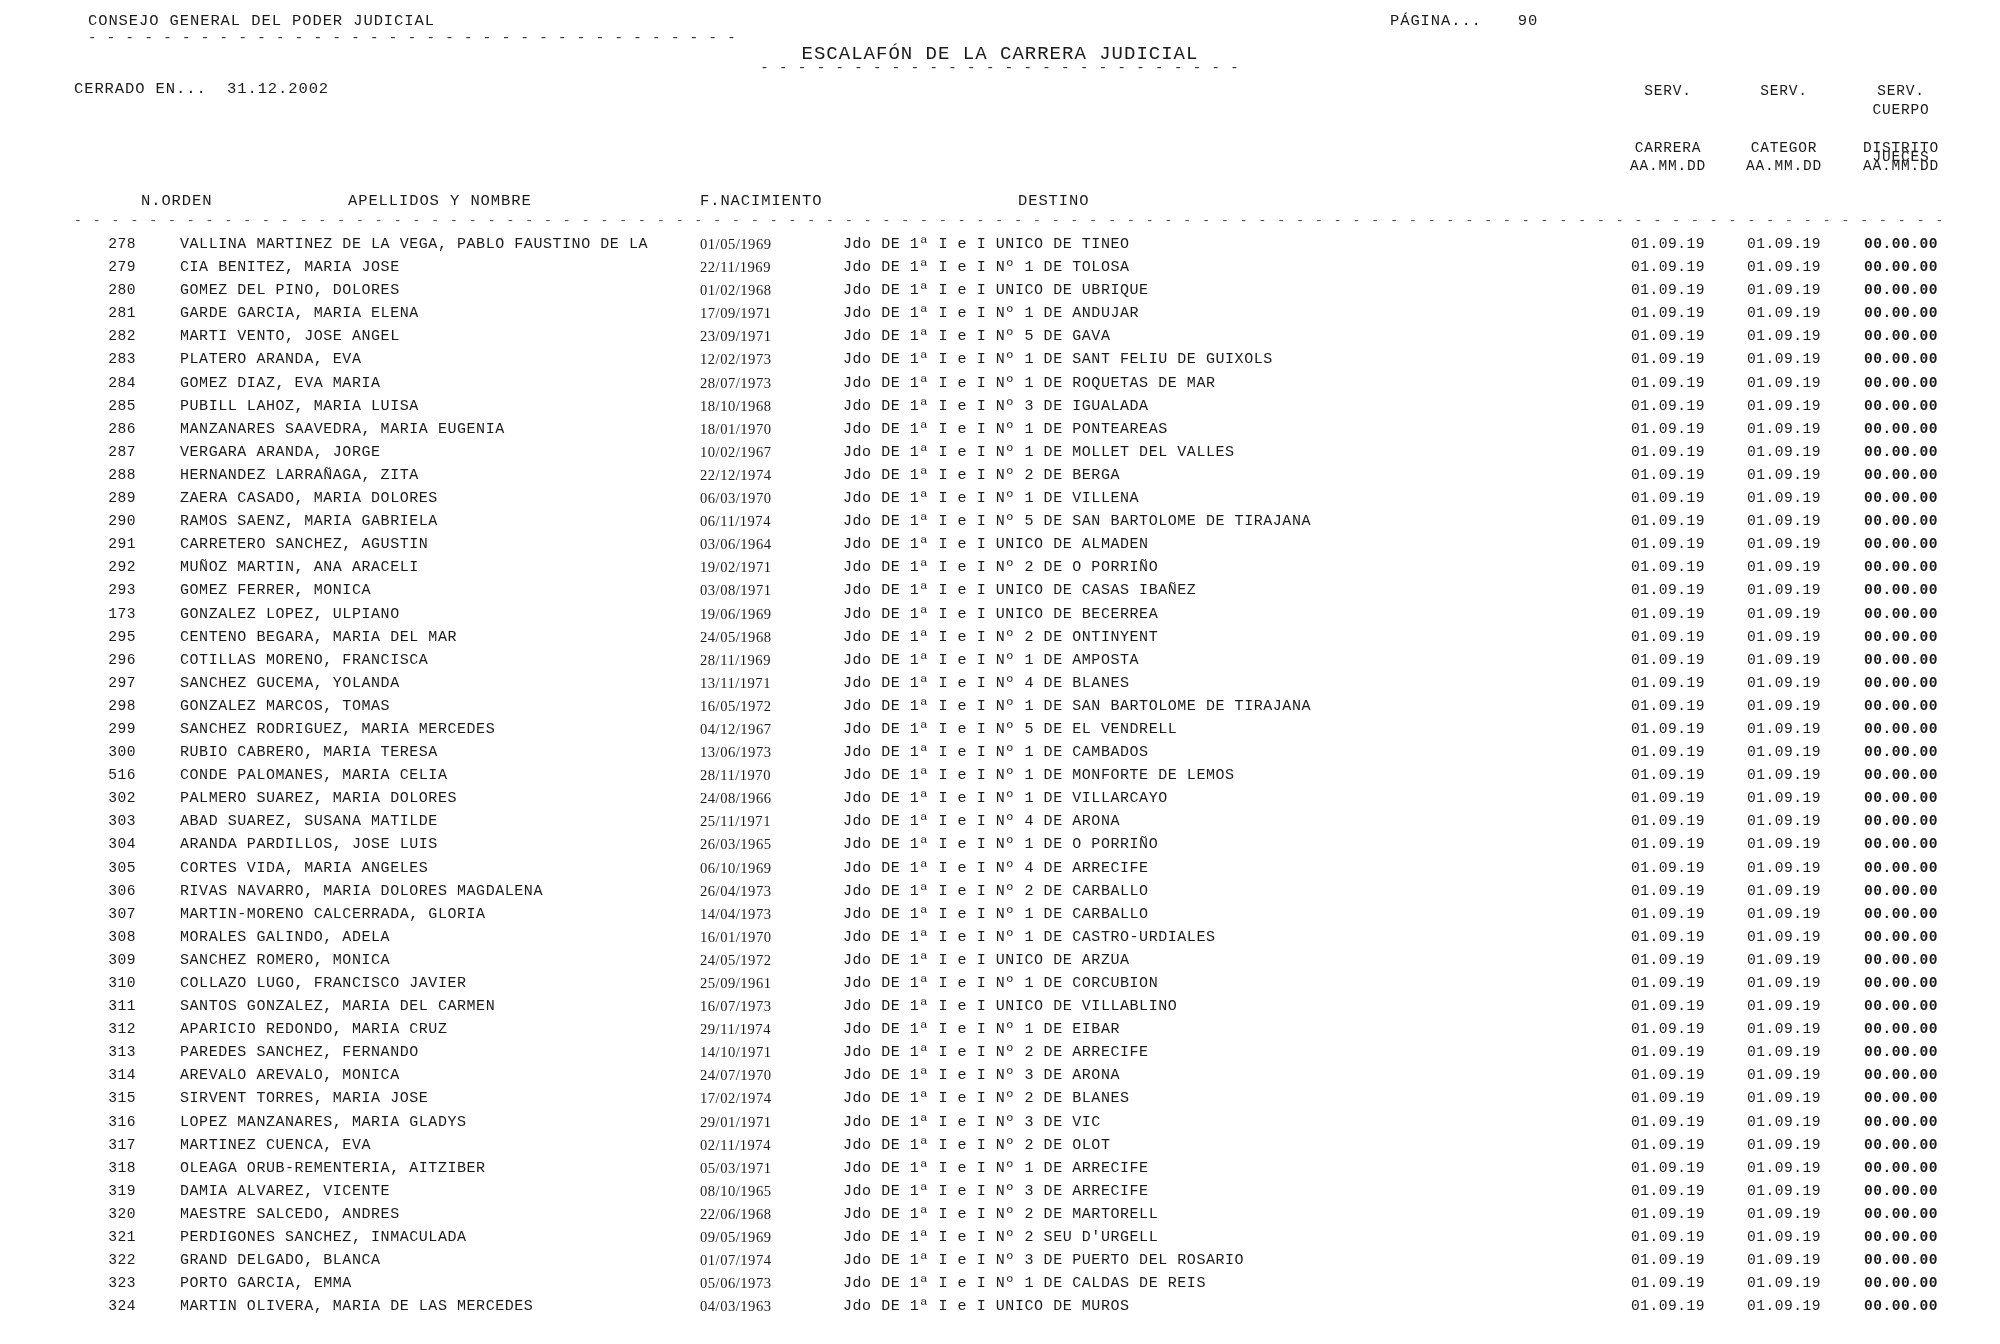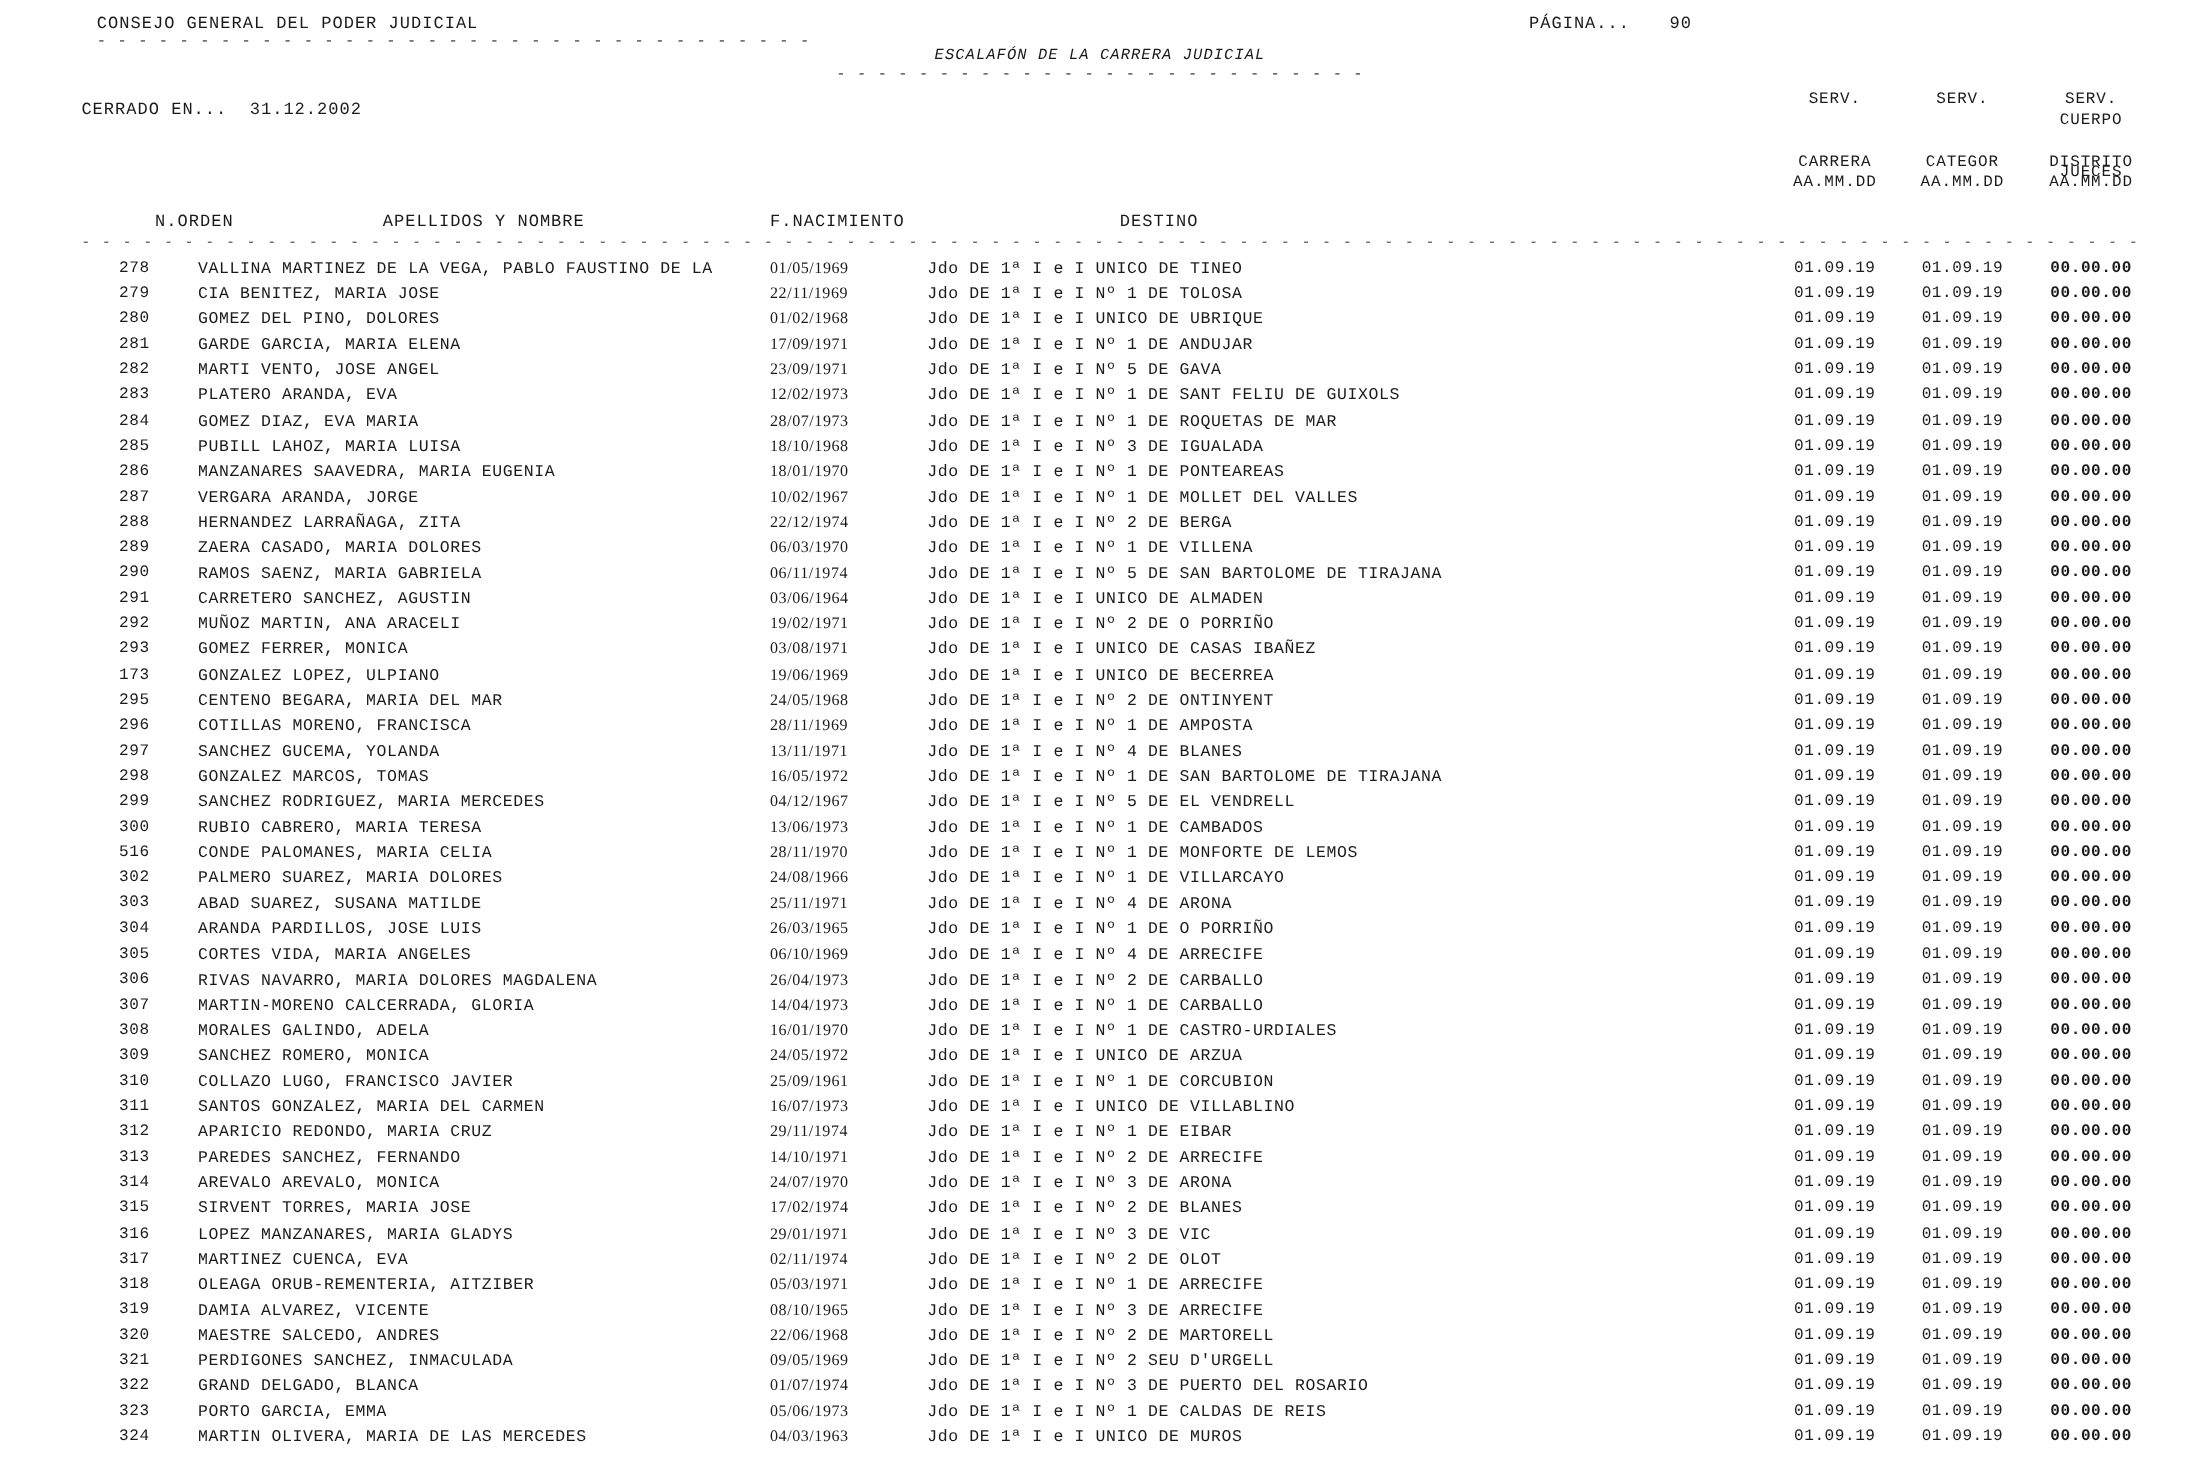--- a/index.html
+++ b/index.html
@@ -48,38 +48,37 @@
   .hdr-page .num {
     display: inline-block;
     margin-left: 36px;
   }
   .hdr-title {
     position: absolute;
     left: 0;
     top: 43px;
     width: 2000px;
     text-align: center;
-    font-size: 14px;
+    font-size: 19px;
     letter-spacing: 1.0px;
-    font-style: italic;
   }
   .hdr-title-rule {
     position: absolute;
     left: 0;
     top: 60px;
     width: 2000px;
     text-align: center;
     font-size: 14px;
     letter-spacing: 1.0px;
     color: #333;
   }
   .hdr-closed {
     position: absolute;
     left: 74px;
-    top: 91px;
+    top: 80px;
     font-size: 15.5px;
     letter-spacing: 0.9px;
   }
 
   
   .rh {
     position: absolute;
     font-size: 14.5px;
     letter-spacing: 0.8px;
     text-align: center;

